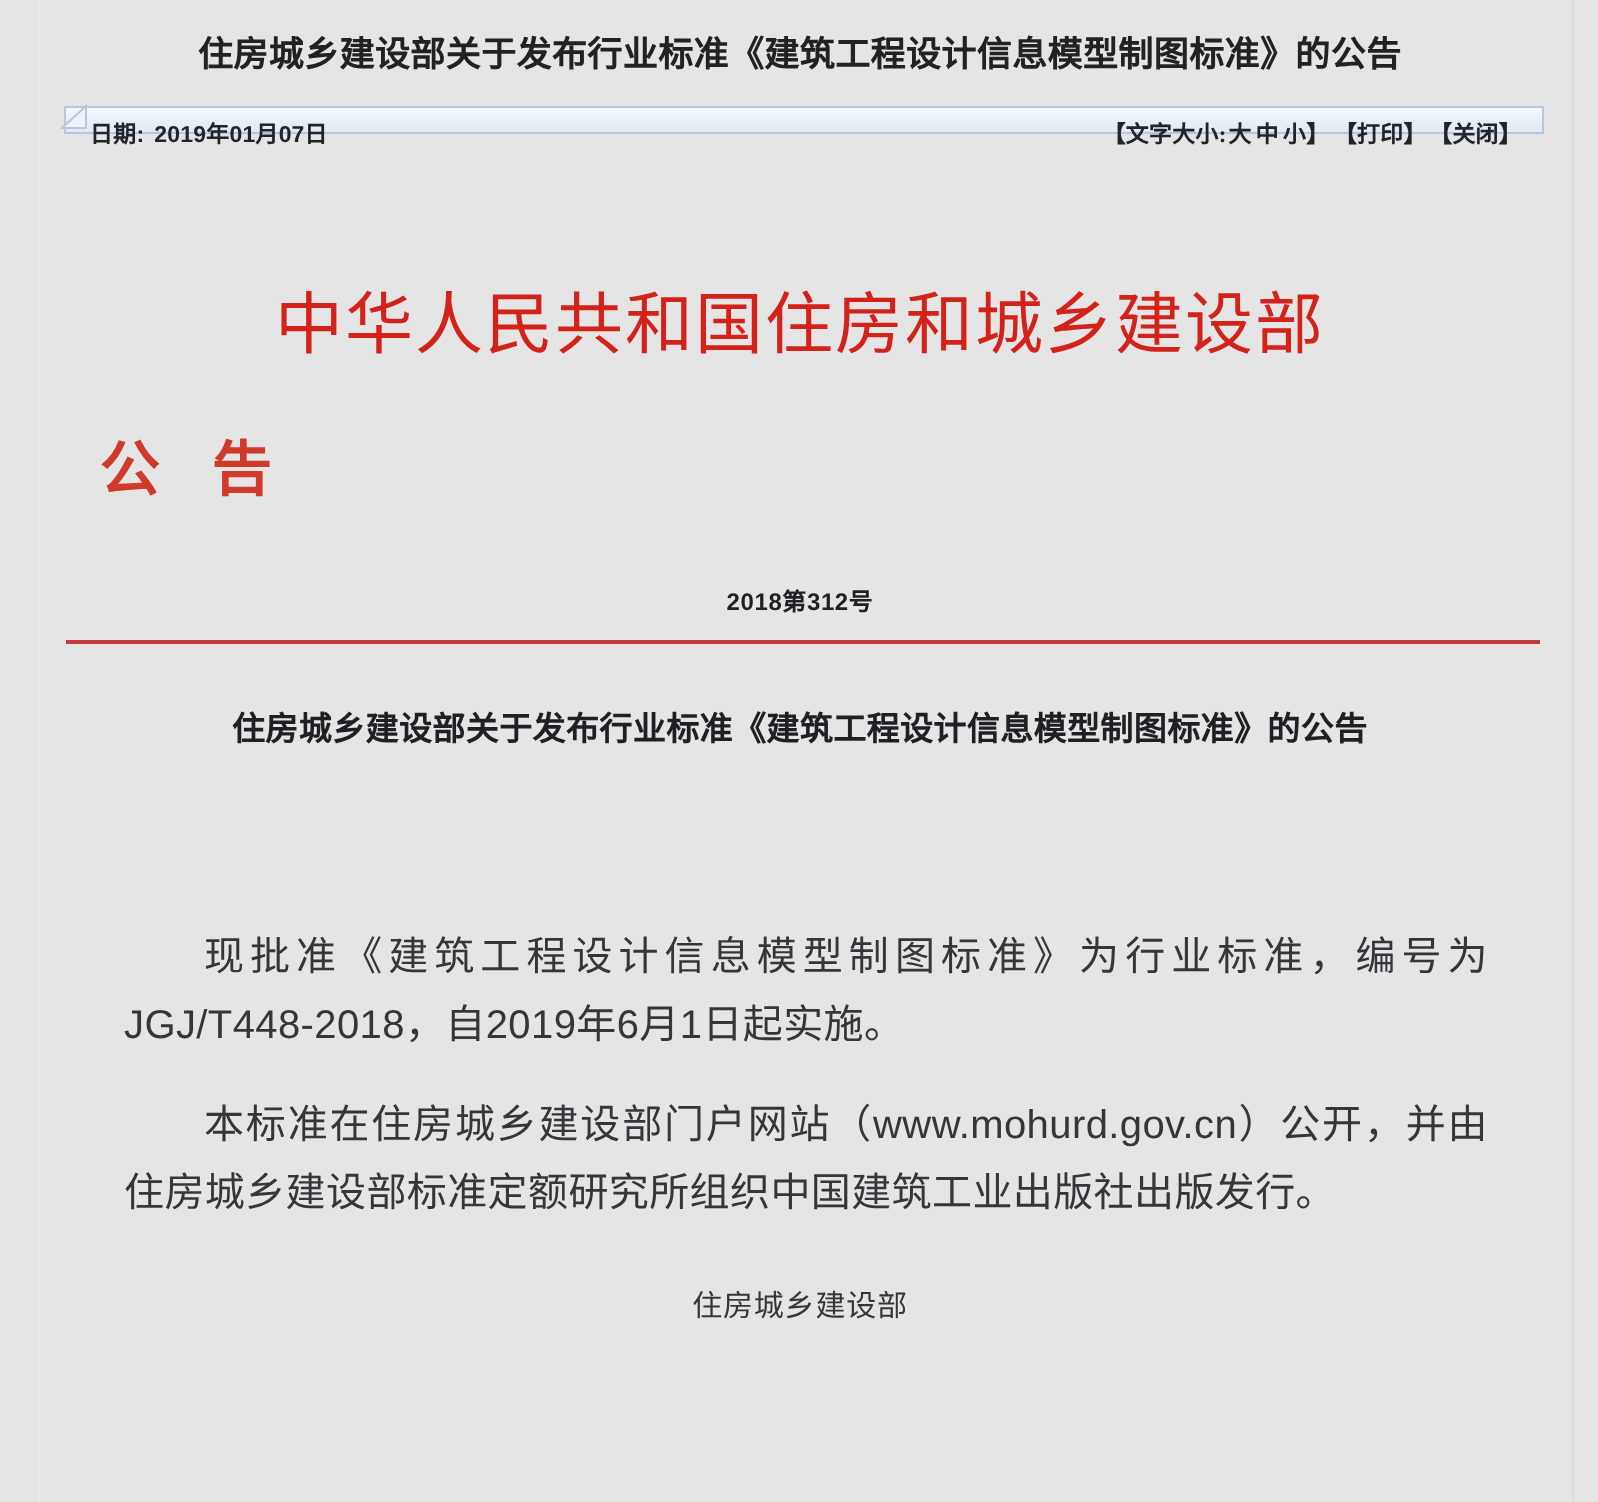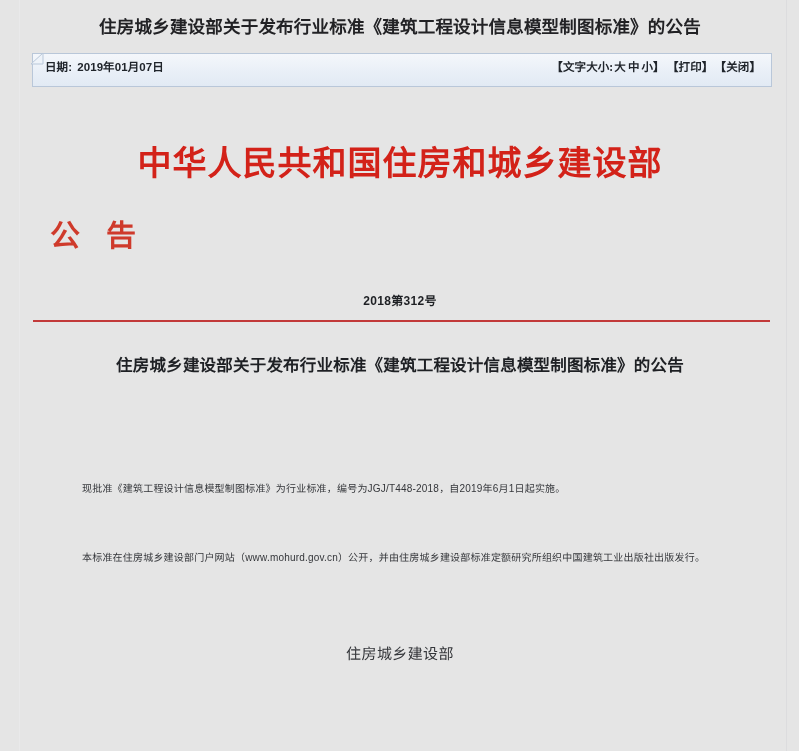--- a/index.html
+++ b/index.html
@@ -56,21 +56,21 @@
     line-height: 26px;
     white-space: nowrap;
   }
 
   
   .info-bar {
     position: absolute;
     left: 32px;
     top: 53px;
     width: 740px;
-    height: 34px;
+    height: 14px;
     background: linear-gradient(to bottom, #f4f7fb 0%, #e9eff7 55%, #e2eaf4 100%);
     border: 1px solid #b9c7d9;
     box-sizing: border-box;
   }
   .info-bar-fold {
     position: absolute;
     left: 30px;
     top: 52px;
     width: 14px;
     height: 14px;
@@ -105,21 +105,21 @@
   .info-tools .sz { margin: 0 1px; }
 
   
   .org-heading {
     position: absolute;
     left: 24px;
     top: 142px;
     width: 752px;
     text-align: center;
     font-size: 34px;
-    font-weight: bold;
+    font-weight: normal;
     color: #d32219;
     letter-spacing: 1px;
     white-space: nowrap;
     line-height: 42px;
   }
 
   
   .gonggao {
     position: absolute;
     left: 24px;
@@ -177,22 +177,22 @@
 
   
   .doc-body {
     position: absolute;
     left: 62px;
     top: 462px;
     width: 682px;
   }
   .doc-body p {
     margin: 0 0 16px 0;
-    font-size: 10px;
-    line-height: 53px;
+    font-size: 20px;
+    line-height: 34px;
     color: #34363a;
     text-align: justify;
     text-justify: inter-ideograph;
     text-indent: 2em;
     letter-spacing: 0.2px;
   }
   .doc-body p.p-tight { margin-bottom: 0; }
 
   
   .signature {

